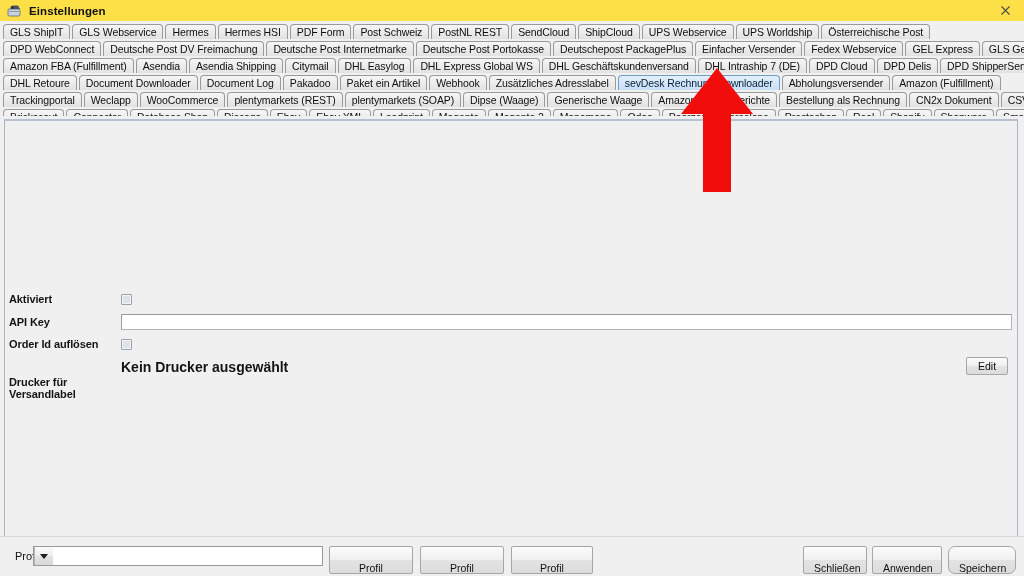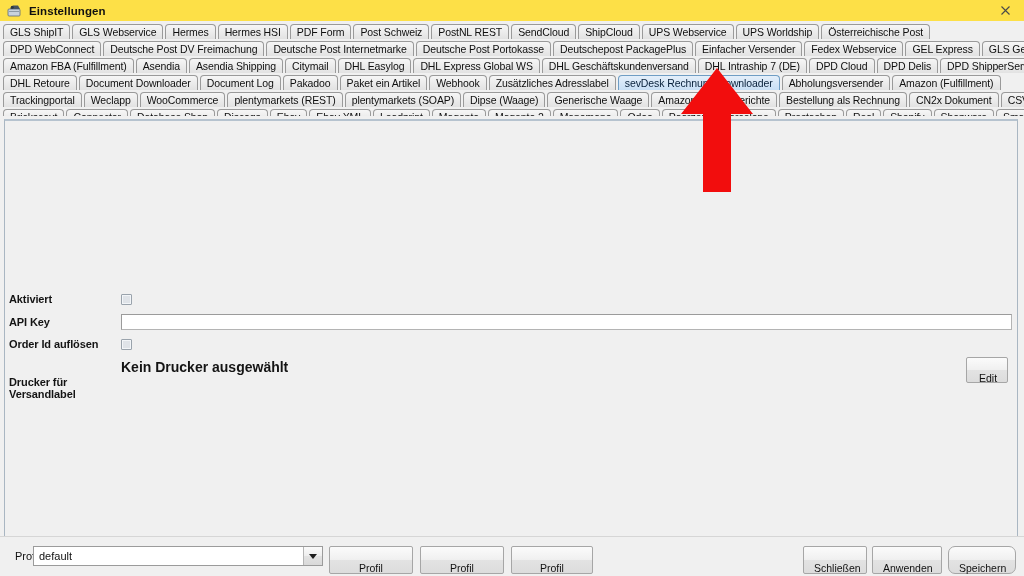--- a/index.html
+++ b/index.html
@@ -166,21 +166,21 @@
     border: 1px solid #a6a6a6;
     border-radius: 2px;
   }
   .btn-edit {
     position: absolute;
     right: 9px;
     top: 236px;
     width: 42px;
     height: 18px;
     line-height: 16px;
-    padding: 12px;
+    padding: 0;
     font-size: 10.5px;
   }
 
   
   .bottombar {
     position: absolute;
     left: 0;
     bottom: 0;
     width: 1024px;
     height: 39px;
@@ -373,21 +373,20 @@
       <span class="value-text">Kein Drucker ausgewählt</span>
     </div>
 
     <div class="btn btn-edit">Edit</div>
   </div>
 
   <div class="bottombar">
     <span class="profil-label">Profil</span>
 
     <div class="combo">
-      <span class="combo-value">default</span>
       <span class="combo-arrow">
         <span class="arrow-glyph"></span>
       </span>
     </div>
 
     <div class="btn bottom-btn" style="left:329px; width:84px;">Profil erstellen</div>
     <div class="btn bottom-btn" style="left:420px; width:84px;">Profil kopieren</div>
     <div class="btn bottom-btn" style="left:511px; width:82px;">Profil löschen</div>
 
     <div class="btn bottom-btn" style="left:803px; width:64px;">Schließen</div>

